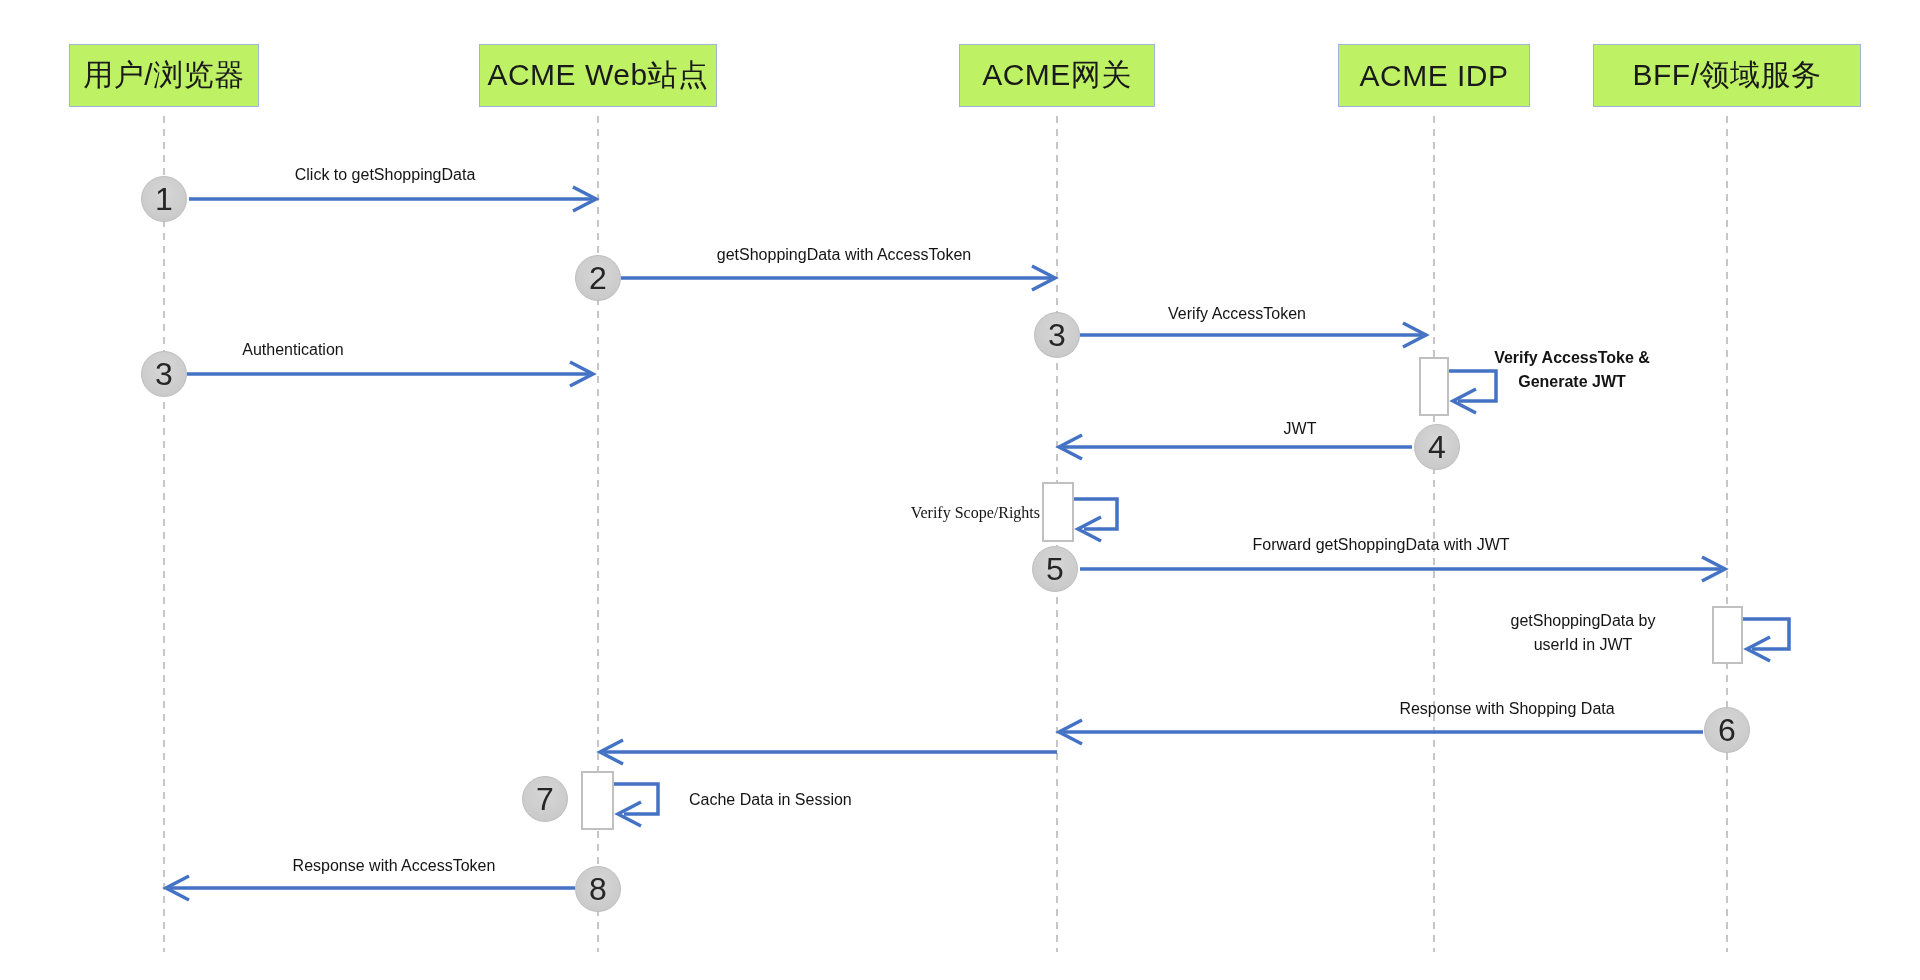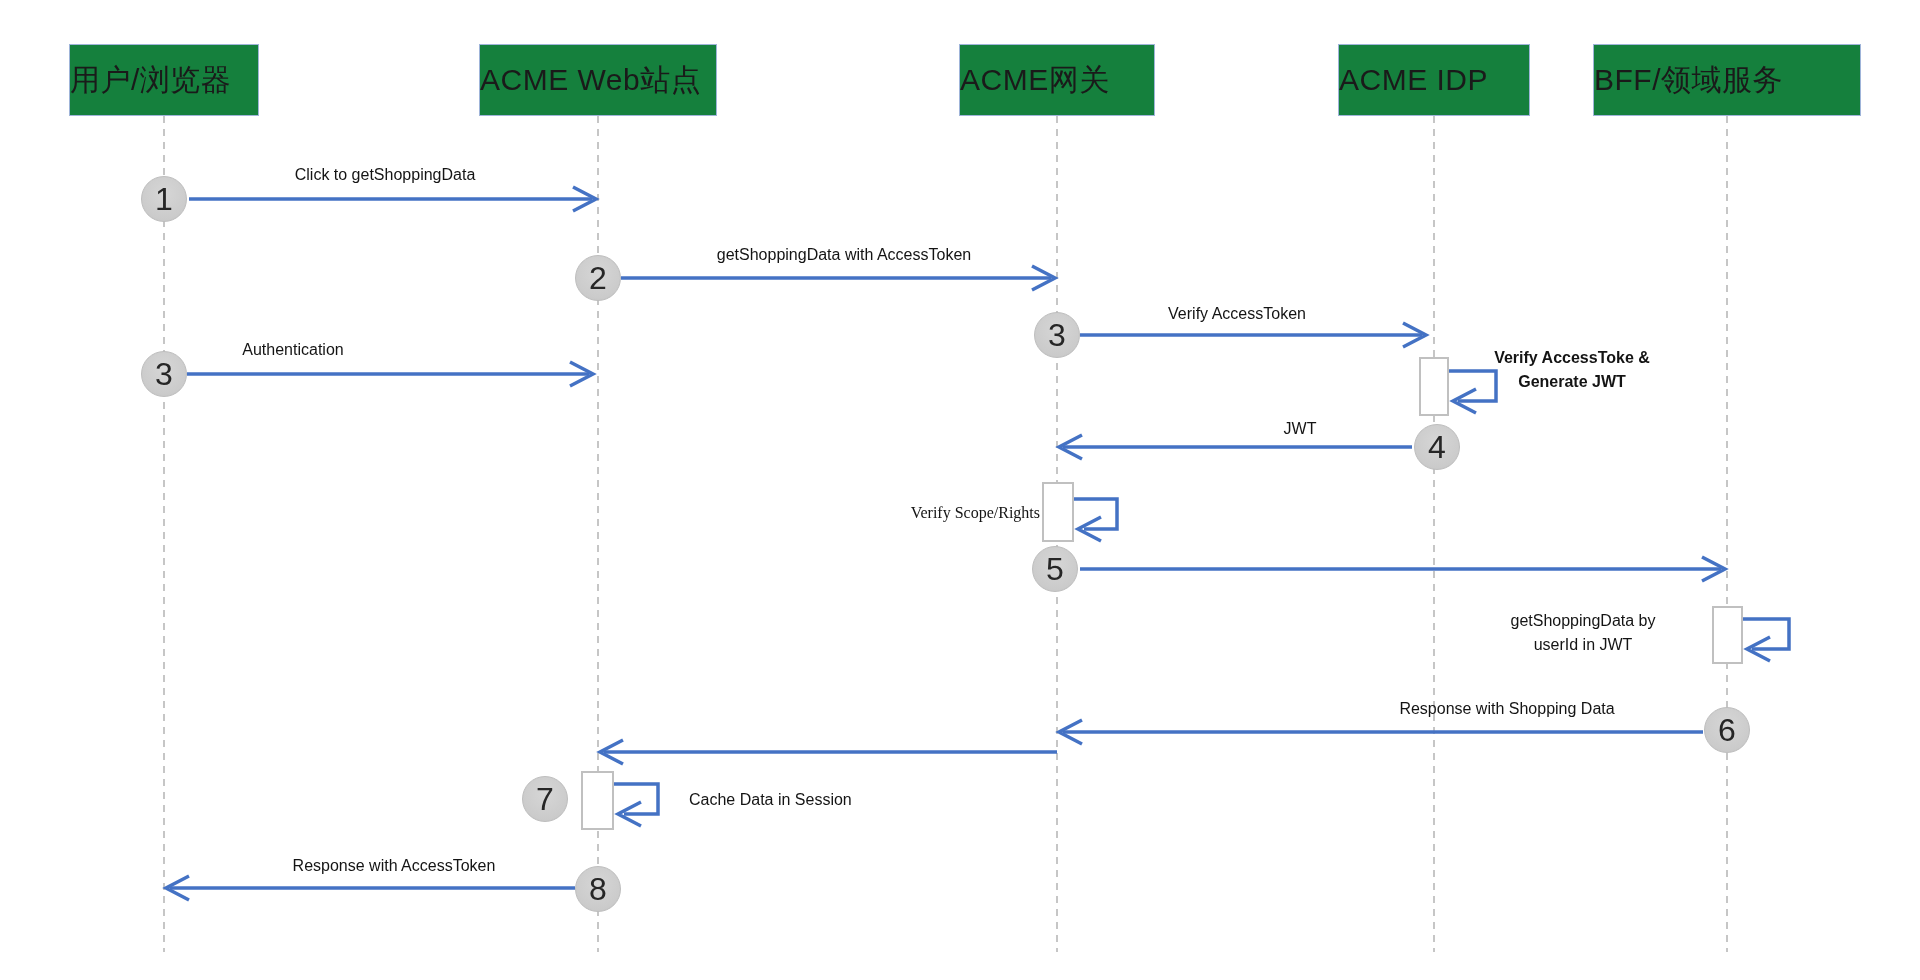--- a/index.html
+++ b/index.html
@@ -17,26 +17,27 @@
     color: #1f1f1f;
   }
   #layer-svg {
     position: absolute;
     left: 0; top: 0;
     width: 1920px; height: 980px;
   }
   .actor-box {
     position: absolute;
     top: 44px;
-    height: 72px;
-    background: #15803d;
+    height: 63px;
+    background: #bef264;
     border: 1.5px solid #9fb4d9;
     box-sizing: border-box;
     display: flex;
     align-items: center;
+    justify-content: center;
     font-size: 30px;
     letter-spacing: 0.5px;
     color: #1a1a1a;
   }
   .num-circle {
     position: absolute;
     width: 46px;
     height: 46px;
     border-radius: 50%;
     background: radial-gradient(circle at 50% 38%, #d6d6d6 0%, #cbcbcb 70%, #c2c2c2 100%);
@@ -171,20 +172,21 @@
     <span class="line">Verify AccessToke &amp;</span>
     <span class="line">Generate JWT</span>
   </div>
 
   <div class="msg-label centered" style="left:293px; top:341px;">Authentication</div>
 
   <div class="msg-label centered" style="left:1300px; top:420px;">JWT</div>
 
   <div class="msg-label right-aligned" style="left:1040px; top:504px;">Verify Scope/Rights</div>
 
+  <div class="msg-label centered" style="left:1381px; top:536px;">Forward getShoppingData with JWT</div>
 
   <div class="msg-label centered" style="left:1583px; top:609px;">
     <span class="line">getShoppingData by</span>
     <span class="line">userId in JWT</span>
   </div>
 
   <div class="msg-label centered" style="left:1507px; top:700px;">Response with Shopping Data</div>
 
   <div class="msg-label" style="left:689px; top:791px;">Cache Data in Session</div>
 

